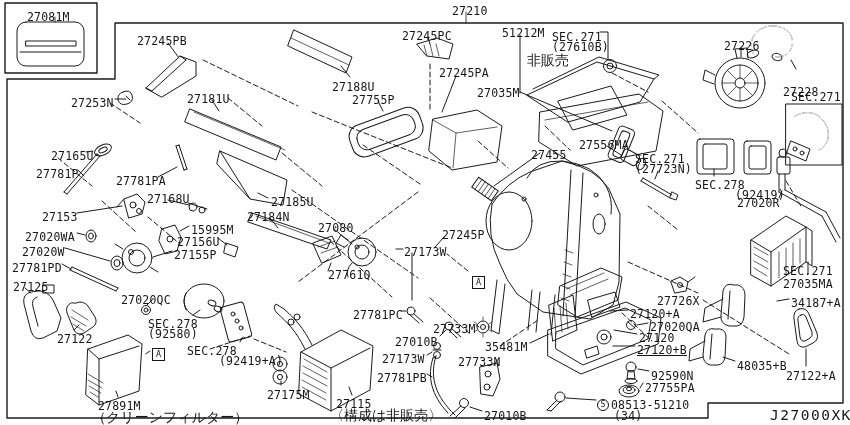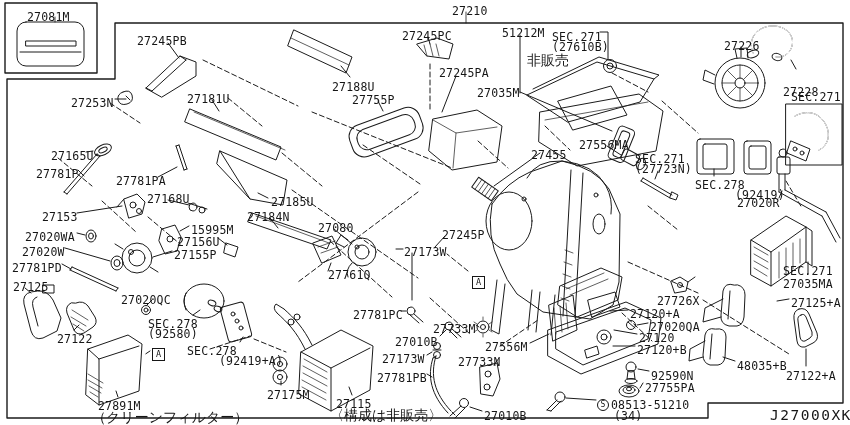--- a/index.html
+++ b/index.html
@@ -419,30 +419,30 @@
       <div class="lbl k-p" style="left: 635px; top: 160px;">(27723N)</div>
       <div class="lbl k-p" style="left: 695px; top: 176px;">SEC.278</div>
       <div class="lbl k-p" style="left: 695px; top: 186px; margin-left: 40px;">(92419)</div>
       <div class="lbl k-p" style="left: 737px; top: 194px;">27020R</div>
       <div class="lbl k-p" style="left: 783px; top: 262px;">SEC.271</div>
       <div class="lbl k-p" style="left: 783px; top: 275px;">27035MA</div>
       <div class="lbl k-p" style="left: 657px; top: 292px;">27726X</div>
       <div class="lbl k-p" style="left: 630px; top: 305px;">27120+A</div>
       <div class="lbl k-p" style="left: 650px; top: 318px;">27020QA</div>
       <div class="lbl k-p" style="left: 639px; top: 329px;">27120</div>
-      <div class="lbl k-p" style="left: 637px; top: 341px;">27120+B</div>
+      <div class="lbl k-p" style="left: 637px; top: 341px; text-decoration: underline;">27120+B</div>
       <div class="lbl k-p" style="left: 651px; top: 367px;">92590N</div>
       <div class="lbl k-p" style="left: 645px; top: 379px;">27755PA</div>
       <div class="lbl k-p" style="left: 611px; top: 396px;">08513-51210</div>
       <div class="lbl k-p" style="left: 614px; top: 407px;">(34)</div>
-      <div class="lbl k-p" style="left: 791px; top: 294px;">27125+A</div>
+      <div class="lbl k-p" style="left: 791px; top: 294px;">34187+A</div>
       <div class="lbl k-p" style="left: 737px; top: 357px;">48035+B</div>
       <div class="lbl k-p" style="left: 786px; top: 367px;">27122+A</div>
       <div class="lbl k-p" style="left: 433px; top: 320px;">27733M</div>
-      <div class="lbl k-p" style="left: 485px; top: 338px;">27556M</div>
+      <div class="lbl k-p" style="left: 485px; top: 338px;">35481M</div>
       <div class="lbl k-p" style="left: 458px; top: 353px;">27733N</div>
       <div class="lbl k-p" style="left: 395px; top: 333px;">27010B</div>
       <div class="lbl k-p" style="left: 382px; top: 350px;">27173W</div>
       <div class="lbl k-p" style="left: 377px; top: 369px; text-align: right;">27781PB</div>
       <div class="lbl k-p" style="left: 484px; top: 407px;">27010B</div>
       <div class="lbl k-p" style="left: 353px; top: 306px;">27781PC</div>
       <div class="lbl k-p" style="left: 267px; top: 386px;">27175M</div>
       <div class="lbl k-p" style="left: 336px; top: 395px;">27115</div>
       <div class="lbl k-c" style="left: 330px; top: 406px;">〈構成は非販売〉</div>
       <div class="lbl k-code" style="left: 770px; top: 404px;">J27000XK</div>

